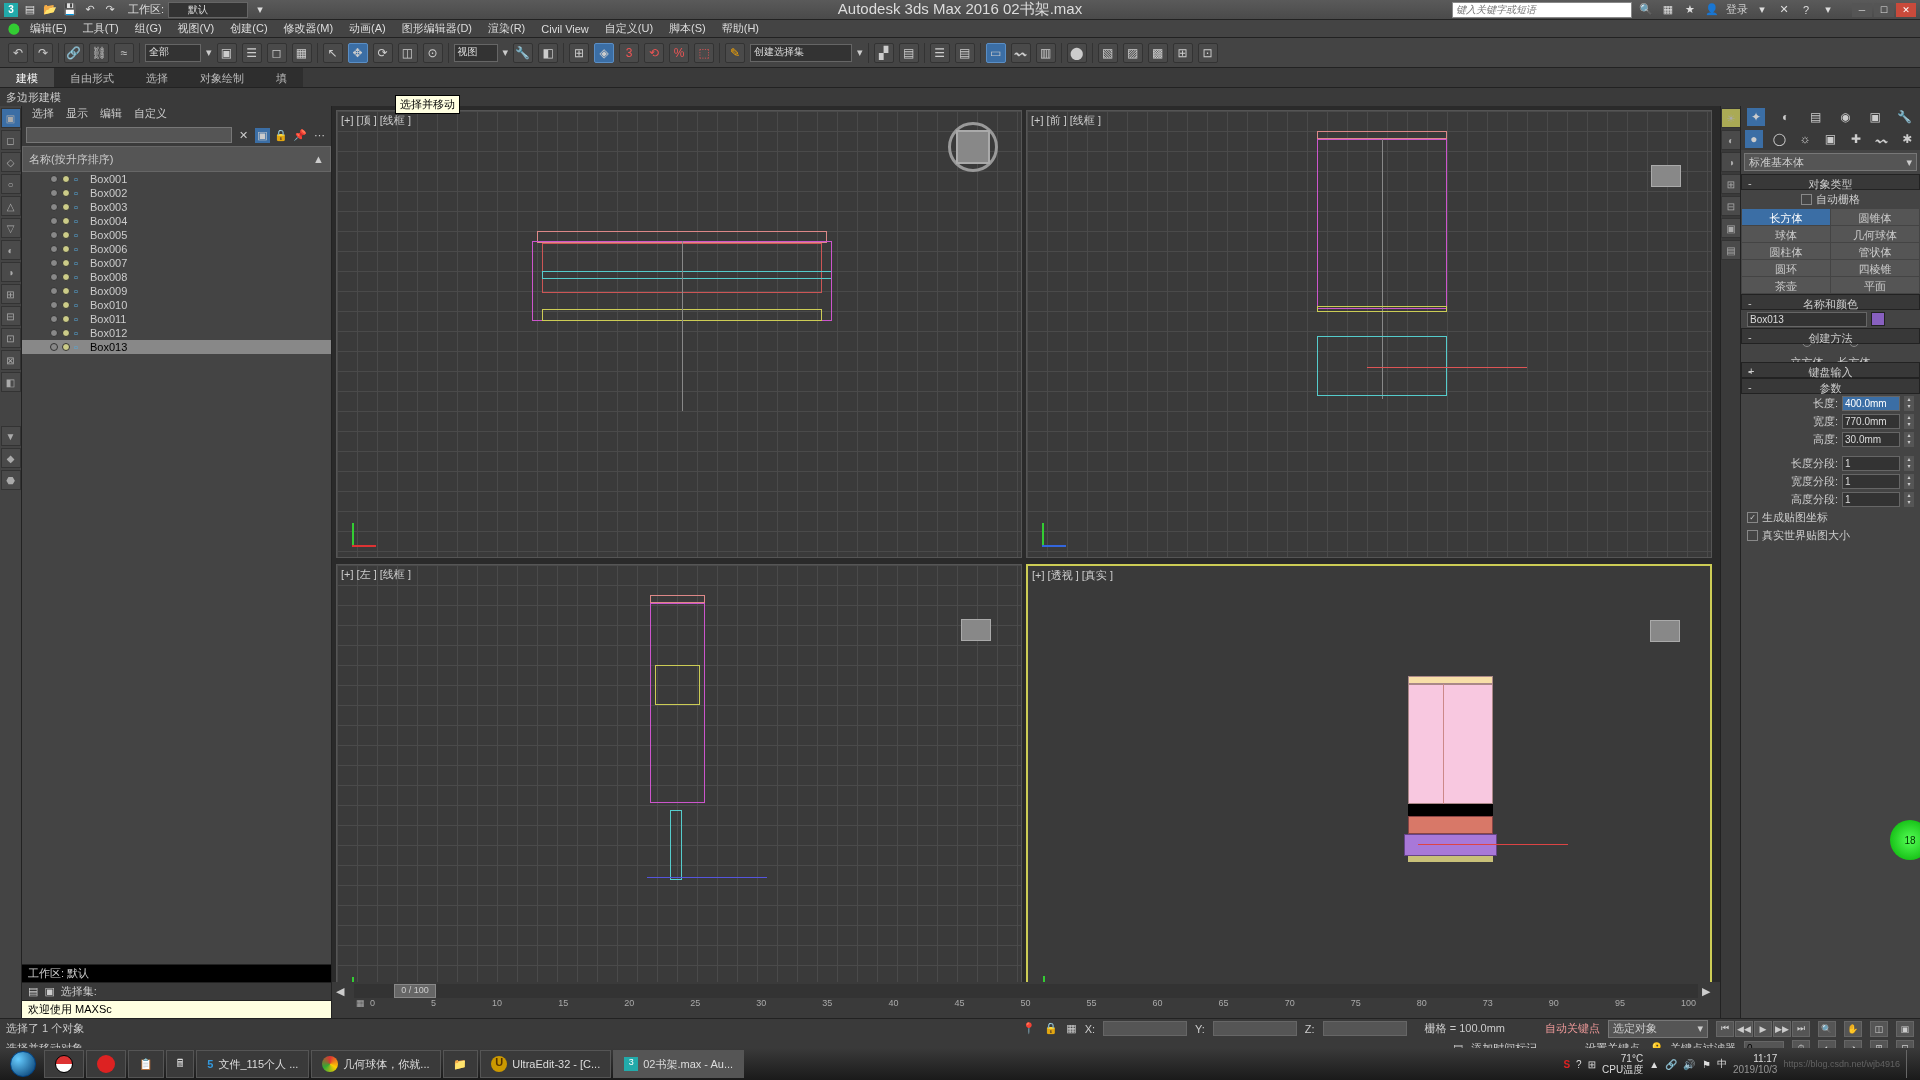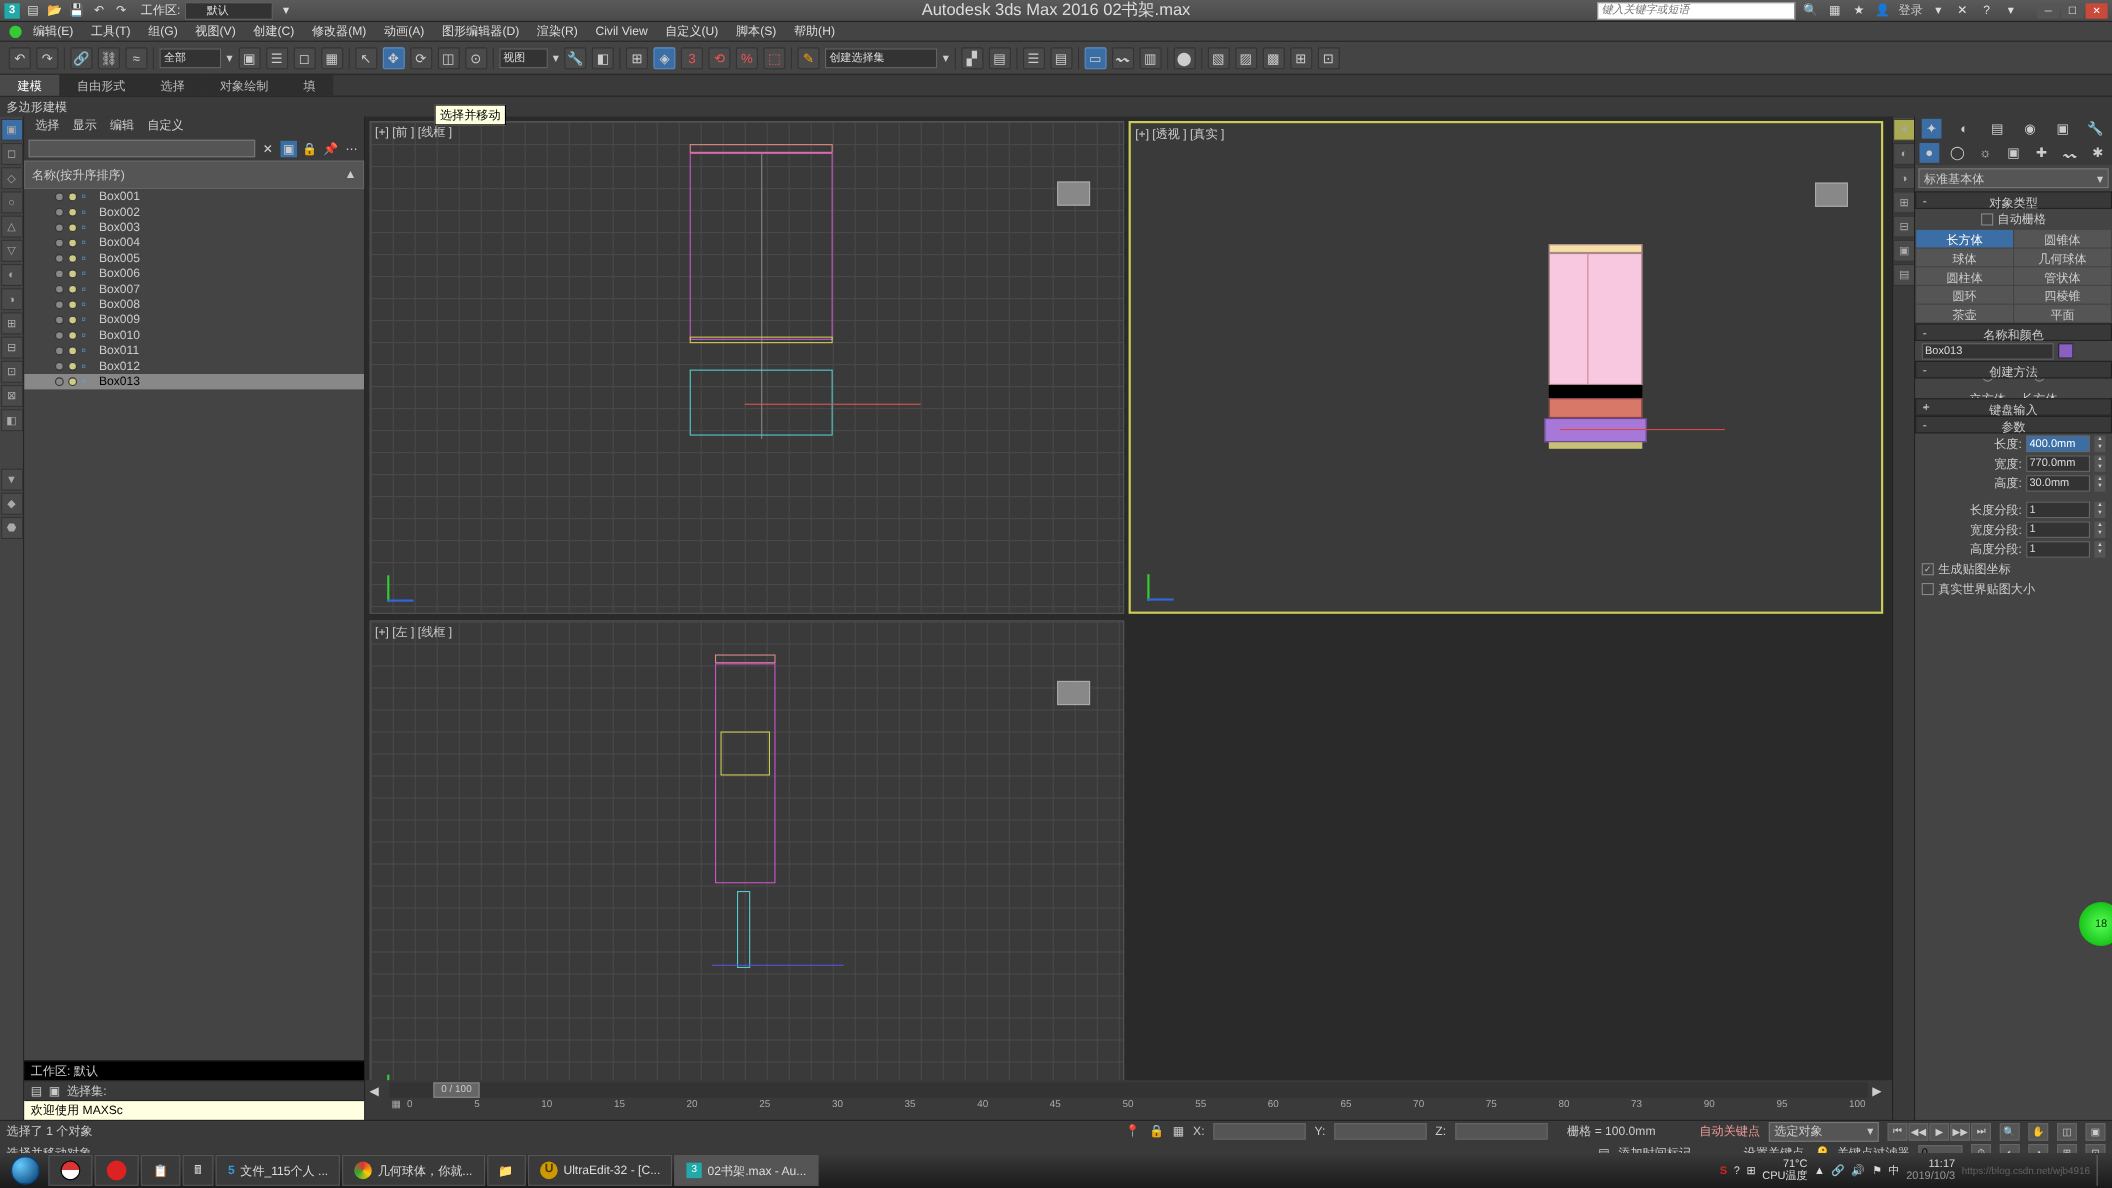--- a/index.html
+++ b/index.html
@@ -358,68 +358,88 @@
           <span>▣</span>
           <span>选择集:</span>
         </div>
       <div class="lp-foot-row" style="background:#ffffe1;color:#000">
           <span>欢迎使用 MAXSc</span>
         </div>
     </div>
   </div>
 
   <div class="viewport-area">
+    <div class="viewport vp-top-left">
+      <div class="grid"></div>
+      <div class="vp-label">[+] [顶 ] [线框 ]</div>
+      <div class="viewcube">
+          <div style="width:50px;height:50px;border:3px solid #999;border-radius:50%;display:flex;align-items:center;justify-content:center">
+            <div class="cube-face"></div>
+          </div>
+        </div>
+
+      <div class="wire-box" style="left:200px;top:120px;width:290px;height:12px;border-color:#d88"></div>
+      <div class="wire-box" style="left:205px;top:132px;width:280px;height:50px;border-color:#c55"></div>
+      <div class="wire-box" style="left:205px;top:160px;width:290px;height:8px;border-color:#5cc"></div>
+      <div class="wire-box" style="left:195px;top:130px;width:300px;height:80px;border-color:#c5c"></div>
+      <div class="wire-box" style="left:205px;top:198px;width:280px;height:12px;border-color:#cc5"></div>
+      <div style="position:absolute;left:345px;top:130px;width:1px;height:170px;background:#888"></div>
+      <div class="axis">
+          <div class="axis-y"></div>
+          <div class="axis-x"></div>
+        </div>
+    </div>
     <div class="viewport vp-top-right">
       <div class="grid"></div>
       <div class="vp-label">[+] [前 ] [线框 ]</div>
       <div class="steer">
           <div class="steer-face"></div>
         </div>
       <div class="wire-box" style="left:290px;top:20px;width:130px;height:8px;border-color:#d88"></div>
       <div class="wire-box" style="left:290px;top:28px;width:130px;height:170px;border-color:#c5c"></div>
       <div style="position:absolute;left:355px;top:28px;width:1px;height:260px;background:#888"></div>
       <div class="wire-box" style="left:290px;top:195px;width:130px;height:6px;border-color:#cc5"></div>
       <div class="wire-box" style="left:290px;top:225px;width:130px;height:60px;border-color:#5cc"></div>
       <div style="position:absolute;left:340px;top:256px;width:160px;height:1px;background:#d55"></div>
       <div class="axis" style="bottom:10px">
           <div class="axis-y"></div>
           <div class="axis-x" style="background:#36d"></div>
         </div>
     </div>
+    <div class="viewport vp-bot-left">
+      <div class="grid"></div>
+      <div class="vp-label">[+] [左 ] [线框 ]</div>
+      <div class="steer">
+          <div class="steer-face"></div>
+        </div>
+      <div class="wire-box" style="left:313px;top:30px;width:55px;height:8px;border-color:#d88"></div>
+      <div class="wire-box" style="left:313px;top:38px;width:55px;height:200px;border-color:#c5c"></div>
+      <div class="wire-box" style="left:318px;top:100px;width:45px;height:40px;border-color:#cc5"></div>
+      <div class="wire-box" style="left:333px;top:245px;width:12px;height:70px;border-color:#5cc"></div>
+      <div style="position:absolute;left:310px;top:312px;width:120px;height:1px;background:#55d"></div>
+      <div class="axis">
+          <div class="axis-y"></div>
+          <div class="axis-x" style="background:#36d"></div>
+        </div>
+    </div>
     <div class="viewport vp-bot-right" style="border:2px solid #cc5">
       <div class="vp-label">[+] [透视 ] [真实 ]</div>
       <div class="steer">
           <div class="steer-face"></div>
         </div>
 
       <div style="position:absolute;left:380px;top:110px;width:85px;height:8px;background:#f8dfa8;border:1px solid #a88"></div>
       <div style="position:absolute;left:380px;top:118px;width:85px;height:120px;background:#f8c8e0;border:1px solid #a88"></div>
       <div style="position:absolute;left:380px;top:238px;width:85px;height:12px;background:#000"></div>
       <div style="position:absolute;left:380px;top:250px;width:85px;height:18px;background:#d87868;border:1px solid #844"></div>
       <div style="position:absolute;left:376px;top:268px;width:93px;height:22px;background:#a878d8;border:1px solid #648"></div>
       <div style="position:absolute;left:380px;top:290px;width:85px;height:6px;background:#c8c078"></div>
       <div style="position:absolute;left:415px;top:118px;width:1px;height:120px;background:#c88"></div>
       <div style="position:absolute;left:390px;top:278px;width:150px;height:1px;background:#d44"></div>
       <div class="axis" style="bottom:10px">
-          <div class="axis-y"></div>
-          <div class="axis-x" style="background:#36d"></div>
-        </div>
-    </div>
-    <div class="viewport vp-bot-left">
-      <div class="grid"></div>
-      <div class="vp-label">[+] [左 ] [线框 ]</div>
-      <div class="steer">
-          <div class="steer-face"></div>
-        </div>
-      <div class="wire-box" style="left:313px;top:30px;width:55px;height:8px;border-color:#d88"></div>
-      <div class="wire-box" style="left:313px;top:38px;width:55px;height:200px;border-color:#c5c"></div>
-      <div class="wire-box" style="left:318px;top:100px;width:45px;height:40px;border-color:#cc5"></div>
-      <div class="wire-box" style="left:333px;top:245px;width:12px;height:70px;border-color:#5cc"></div>
-      <div style="position:absolute;left:310px;top:312px;width:120px;height:1px;background:#55d"></div>
-      <div class="axis">
           <div class="axis-y"></div>
           <div class="axis-x" style="background:#36d"></div>
         </div>
     </div>
 
     <div style="position:absolute;bottom:0;left:0;right:0;height:36px;background:#3a3a3a;display:flex;align-items:flex-start;padding:2px 4px;flex-direction:column">
       <div style="display:flex;width:100%;align-items:center">
         <span style="width:14px">◀</span>
         <div class="slider-track">
           <div class="slider-thumb">0 / 100</div>

